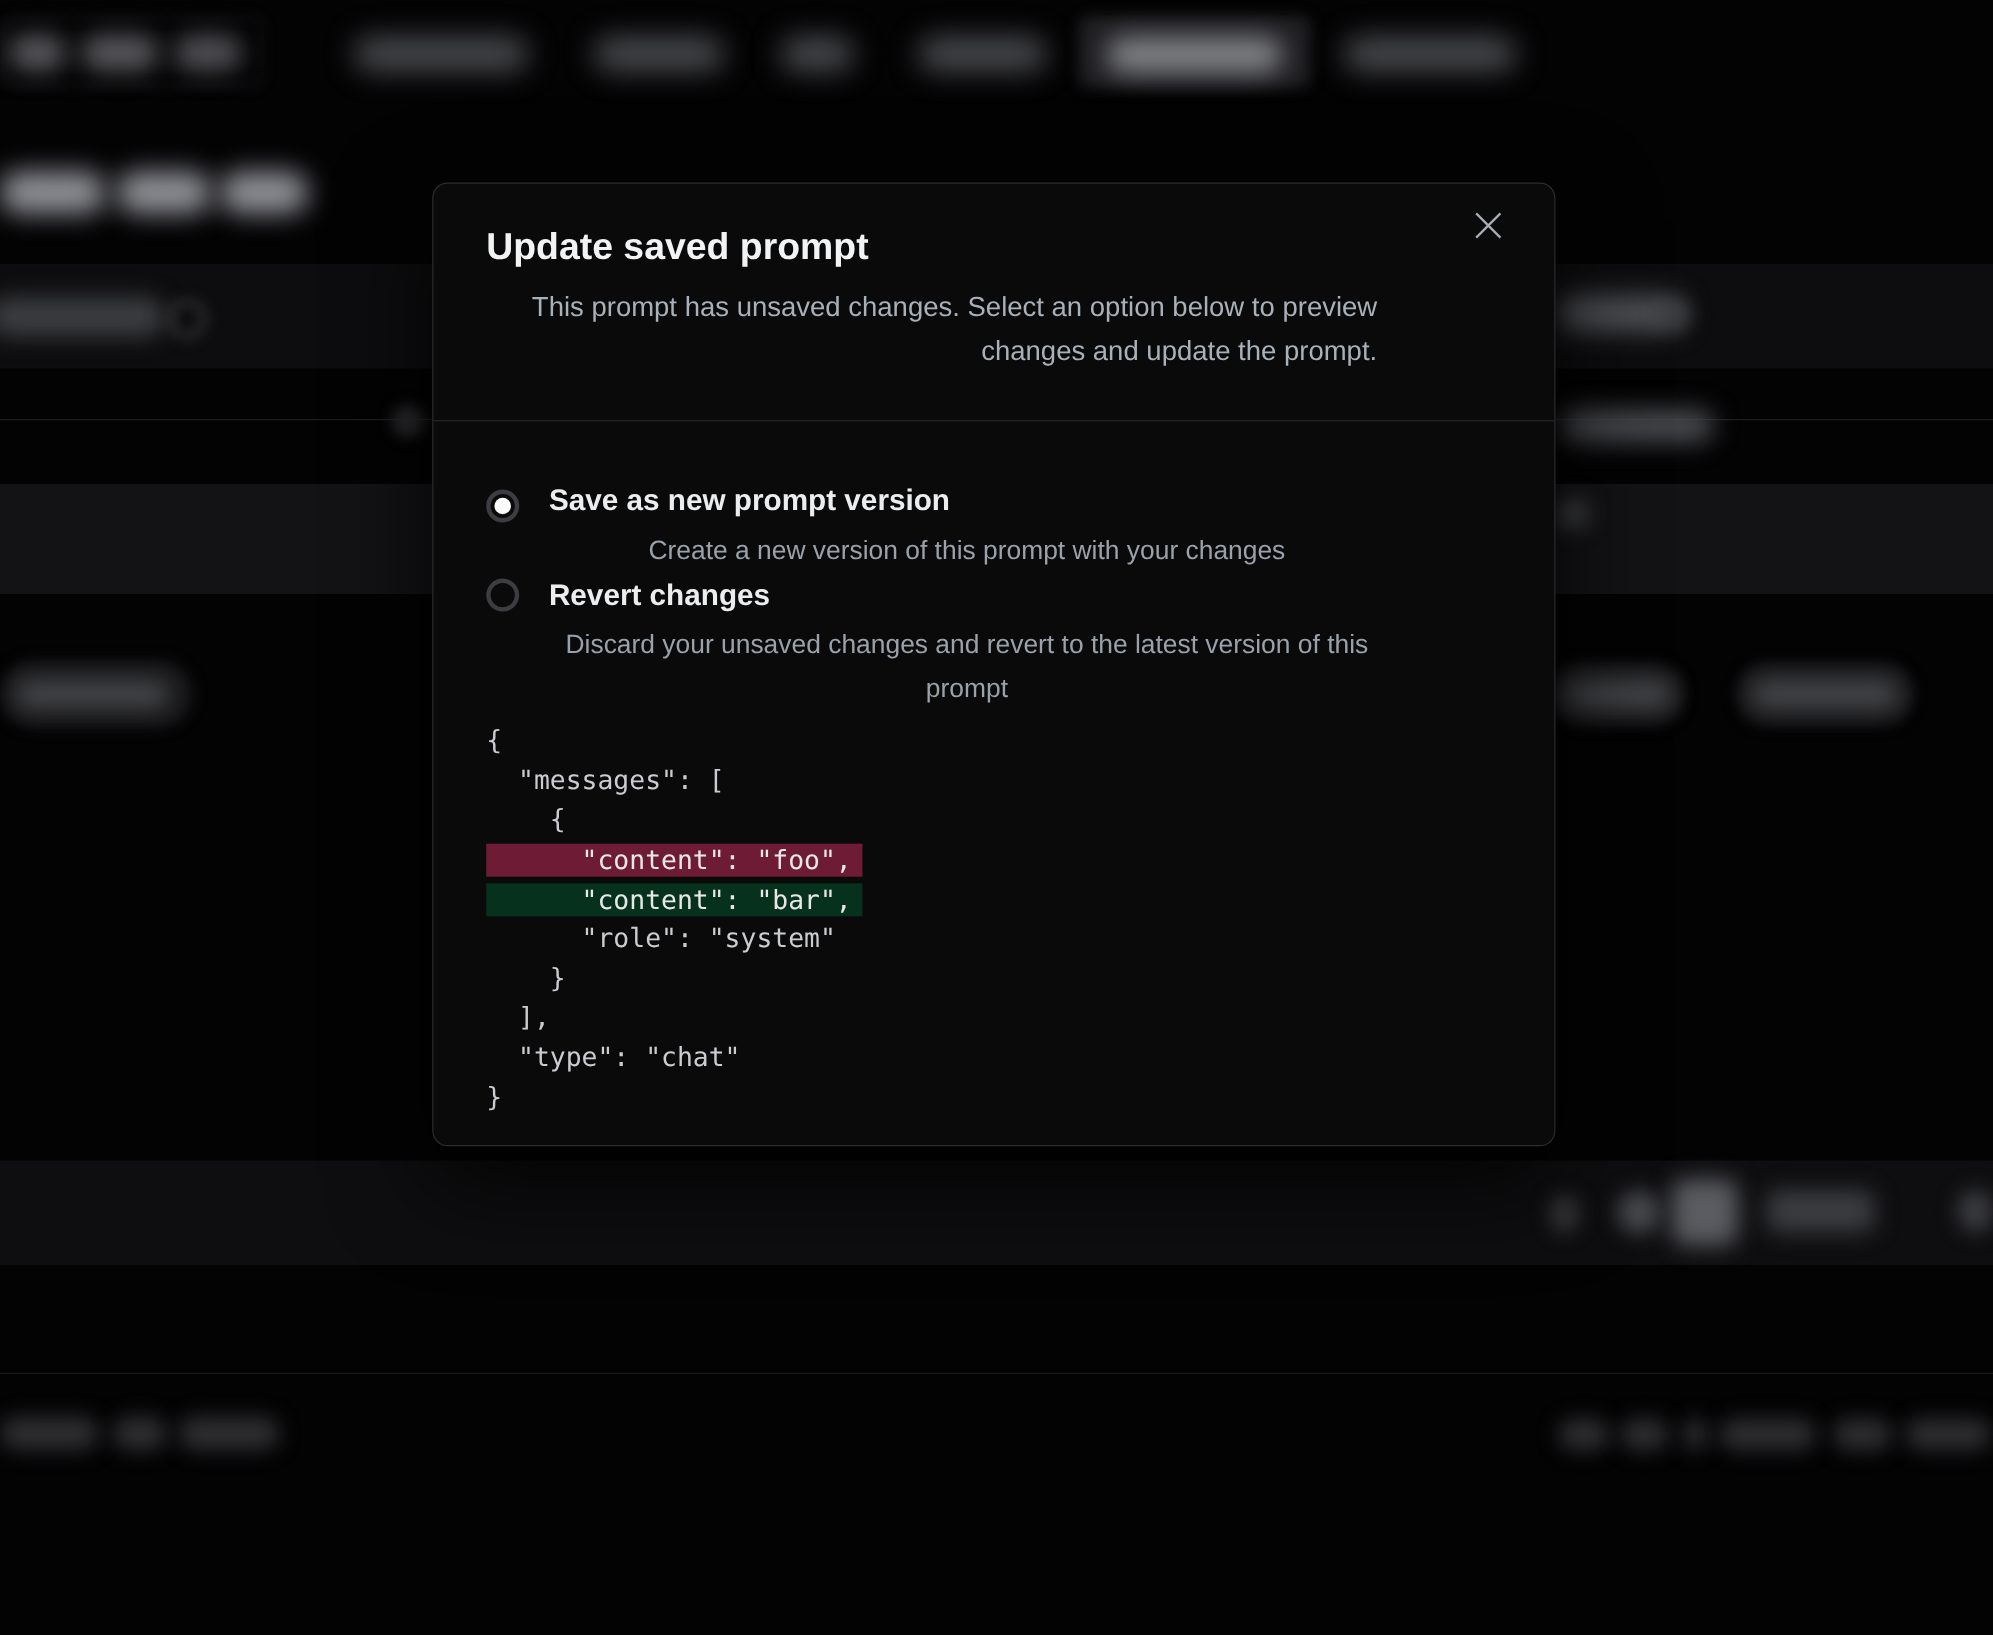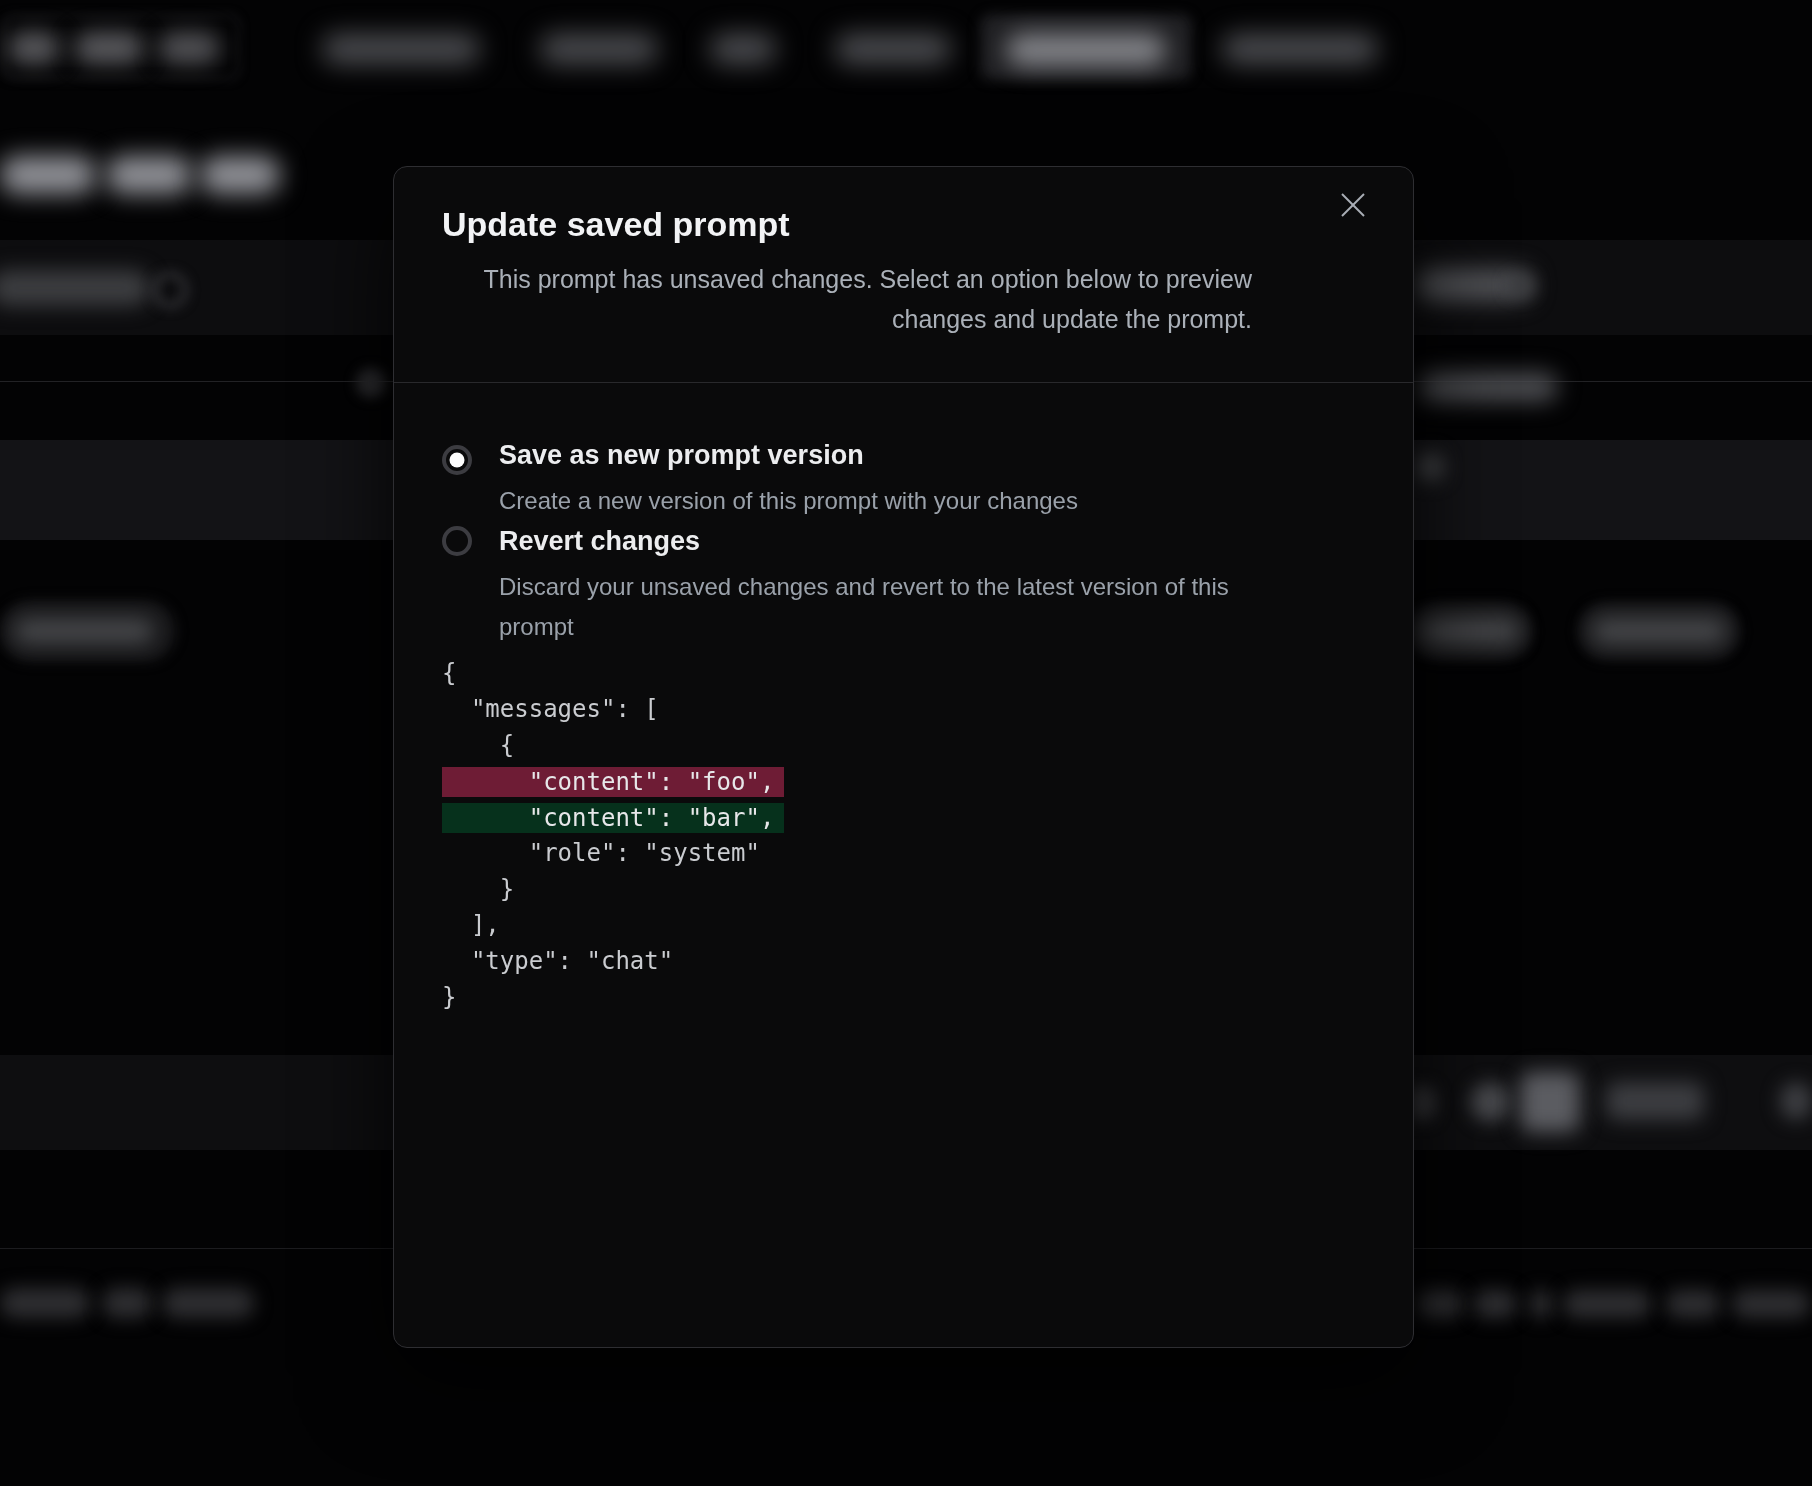--- a/index.html
+++ b/index.html
@@ -6,42 +6,42 @@
   html,body { width:1812px; height:1486px; background:#030304; overflow:hidden;
               font-family:"Liberation Sans", sans-serif; }
 
   
   .backdrop { position:absolute; inset:0; }
   .blob { position:absolute; border-radius:18px; }
 
   .band { position:absolute; left:0; right:0; }
 
   
-  .modal { position:absolute; left:393px; top:166px; width:1021px; height:1182px;
+  .modal { position:absolute; left:393px; top:166px; width:1021px; height:876px;
            background:#0a0a0b; border:1px solid #2e2e32; border-radius:14px;
            box-shadow:0 30px 90px rgba(0,0,0,.85); z-index:10; }
 
   .modal-header { padding:36px 48px 0 48px; }
   .modal-title { font-size:34px; font-weight:700; color:#f2f3f5; line-height:42px; }
   .modal-desc  { margin-top:14px; font-size:25px; color:#aab0b8; line-height:40px; max-width:810px;text-align:right; }
 
   .divider-top { margin-top:43px; border-top:1px solid #29292c; }
 
   .options { padding:0 48px; }
   .radio-row { display:flex; align-items:flex-start; cursor:pointer; }
   .radio-row.first { margin-top:52px;align-items:flex-end; }
   .radio-row.second { }
   .radio { width:30px; height:30px; border-radius:50%; border:4px solid #3c3c41;
            flex:0 0 30px; margin-top:5px; position:relative; background:transparent; }
   .radio.selected::after { content:""; position:absolute; left:50%; top:50%;
            width:15px; height:15px; border-radius:50%; background:#fdfdfd;
            transform:translate(-50%,-50%); }
   .radio-label { margin-left:27px; font-size:27px; font-weight:600; color:#ecedef; line-height:40px; }
   .radio-sub { margin-left:57px; margin-top:6px; font-size:24px; color:#9aa1aa;
-               line-height:40px; max-width:760px; }
+               line-height:40px; max-width:760px;text-align:center; }
 
   .prompt-label { margin:58px 48px 0 48px; font-size:24px; color:#dfe1e4; line-height:40px; }
 
   .code { margin:8px 48px 0 48px; font-family:"DejaVu Sans Mono", monospace;
           font-size:24px; color:#caccd0; }
   .code-line { height:36px; line-height:36px; white-space:pre; }
   .code-line .hl { display:inline-block; height:30px; line-height:30px;
                    padding-right:10px; vertical-align:middle; color:#e7e7e9; }
   .code-line .hl.removed { background:#6e1c35; }
   .code-line .hl.added   { background:#06311c; }

